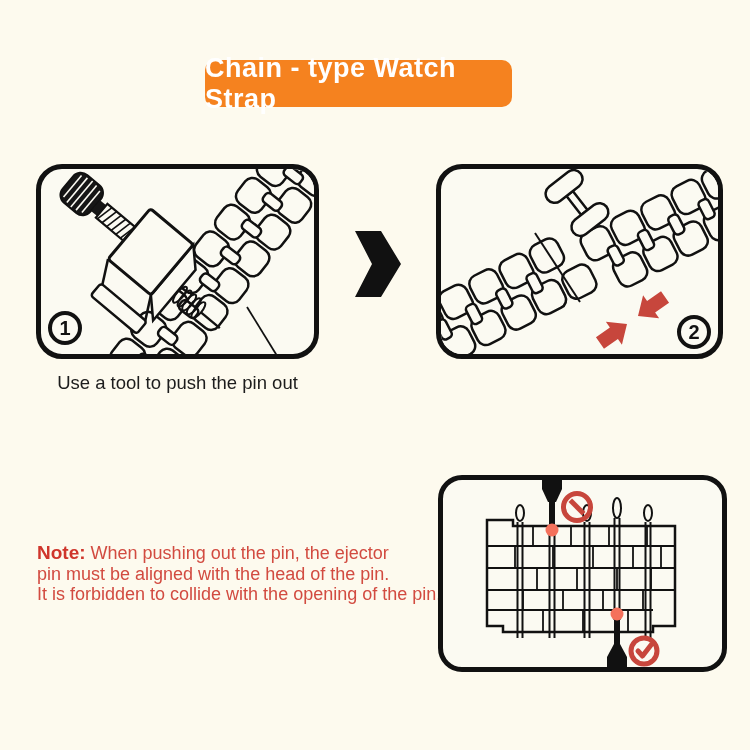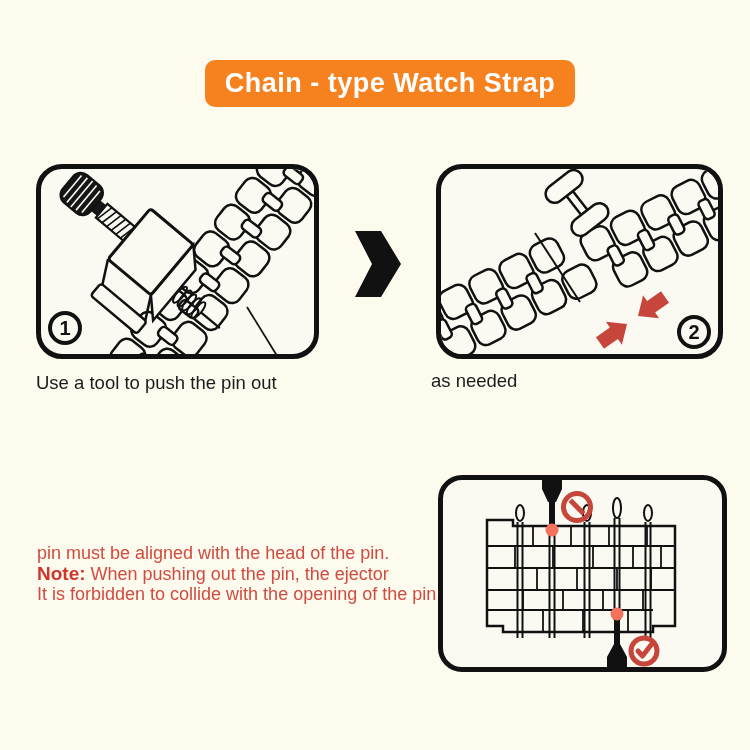--- a/index.html
+++ b/index.html
@@ -5,21 +5,21 @@
   html,body{margin:0;padding:0;}
   body{
     width:750px;height:750px;position:relative;overflow:hidden;
     background:#FDFAEE;
     font-family:"Liberation Sans", sans-serif;
     -webkit-font-smoothing:antialiased;
   }
   .abs{position:absolute;}
   
   .banner{
-    left:205px;top:60px;width:370px;height:47px;
+    left:205px;top:60px;width:307px;height:47px;
     background:#F5821F;border-radius:10px;
     display:flex;align-items:center;justify-content:center;
     color:#fff;font-weight:bold;font-size:27px;letter-spacing:.5px;
   }
   
   .panel{
     background:#FBFAF2;border:5px solid #111;border-radius:26px;
     overflow:hidden;
   }
   .panel-1{left:36px;top:164px;width:273px;height:185px;}
@@ -31,21 +31,21 @@
     position:absolute;width:26px;height:26px;border:4px solid #111;border-radius:50%;
     display:flex;align-items:center;justify-content:center;
     font-size:20px;font-weight:bold;color:#111;background:#FBFAF2;z-index:5;
   }
   .badge-1{left:7px;top:142px;}
   .badge-2{right:7px;top:146px;}
   
   .chevron{left:355px;top:231px;width:46px;height:66px;}
   
   .caption{
-    color:#1c1c1c;font-size:18.5px;line-height:26px;
+    color:#1c1c1c;font-size:18.5px;line-height:26px;text-align:center;
   }
   .caption-1{left:36px;top:370px;width:283px;}
   .caption-2{left:431px;top:368px;width:287px;}
   
   .note{left:37px;top:543px;width:420px;color:#D24B40;font-size:18px;line-height:20.5px;}
   .note .note-label{font-weight:bold;color:#CF352B;font-size:19px;}
   line,path,rect,ellipse,polyline{vector-effect:non-scaling-stroke;}
 </style>
 </head>
 <body>
@@ -187,29 +187,28 @@
   </svg>
   <div class="badge badge-2">
     <span>2</span>
   </div>
 </div>
 
 <div class="abs caption caption-1">
   <div>Use a tool to push the pin out</div>
 </div>
 <div class="abs caption caption-2">
-  <div>as needed</div>
 </div>
 
 <div class="abs note">
-  <div>pin must be aligned with the head of the pin.</div>
   <div>
     <span class="note-label">Note:</span>
     <span>When pushing out the pin, the ejector</span>
   </div>
+  <div>pin must be aligned with the head of the pin.</div>
   <div>It is forbidden to collide with the opening of the pin.</div>
 </div>
 
 <div class="abs panel panel-3">
   <svg width="279" height="187" viewBox="0 0 279 187">
 
     <path d="M44,40 L70,40 L70,46 L232,46 L232,146 L210,146 L210,152 L60,152 L60,146 L44,146 Z" fill="none" stroke="#111" stroke-width="2.5"></path>
     <path d="M44,66 H232 M44,88 H232 M44,110 H232 M44,130 H210" fill="none" stroke="#111" stroke-width="2"></path>
     <path d="M90,46 V66 M128,46 V66 M166,46 V66 M204,46 V66
              M72,66 V88 M110,66 V88 M150,66 V88 M190,66 V88 M218,66 V88

